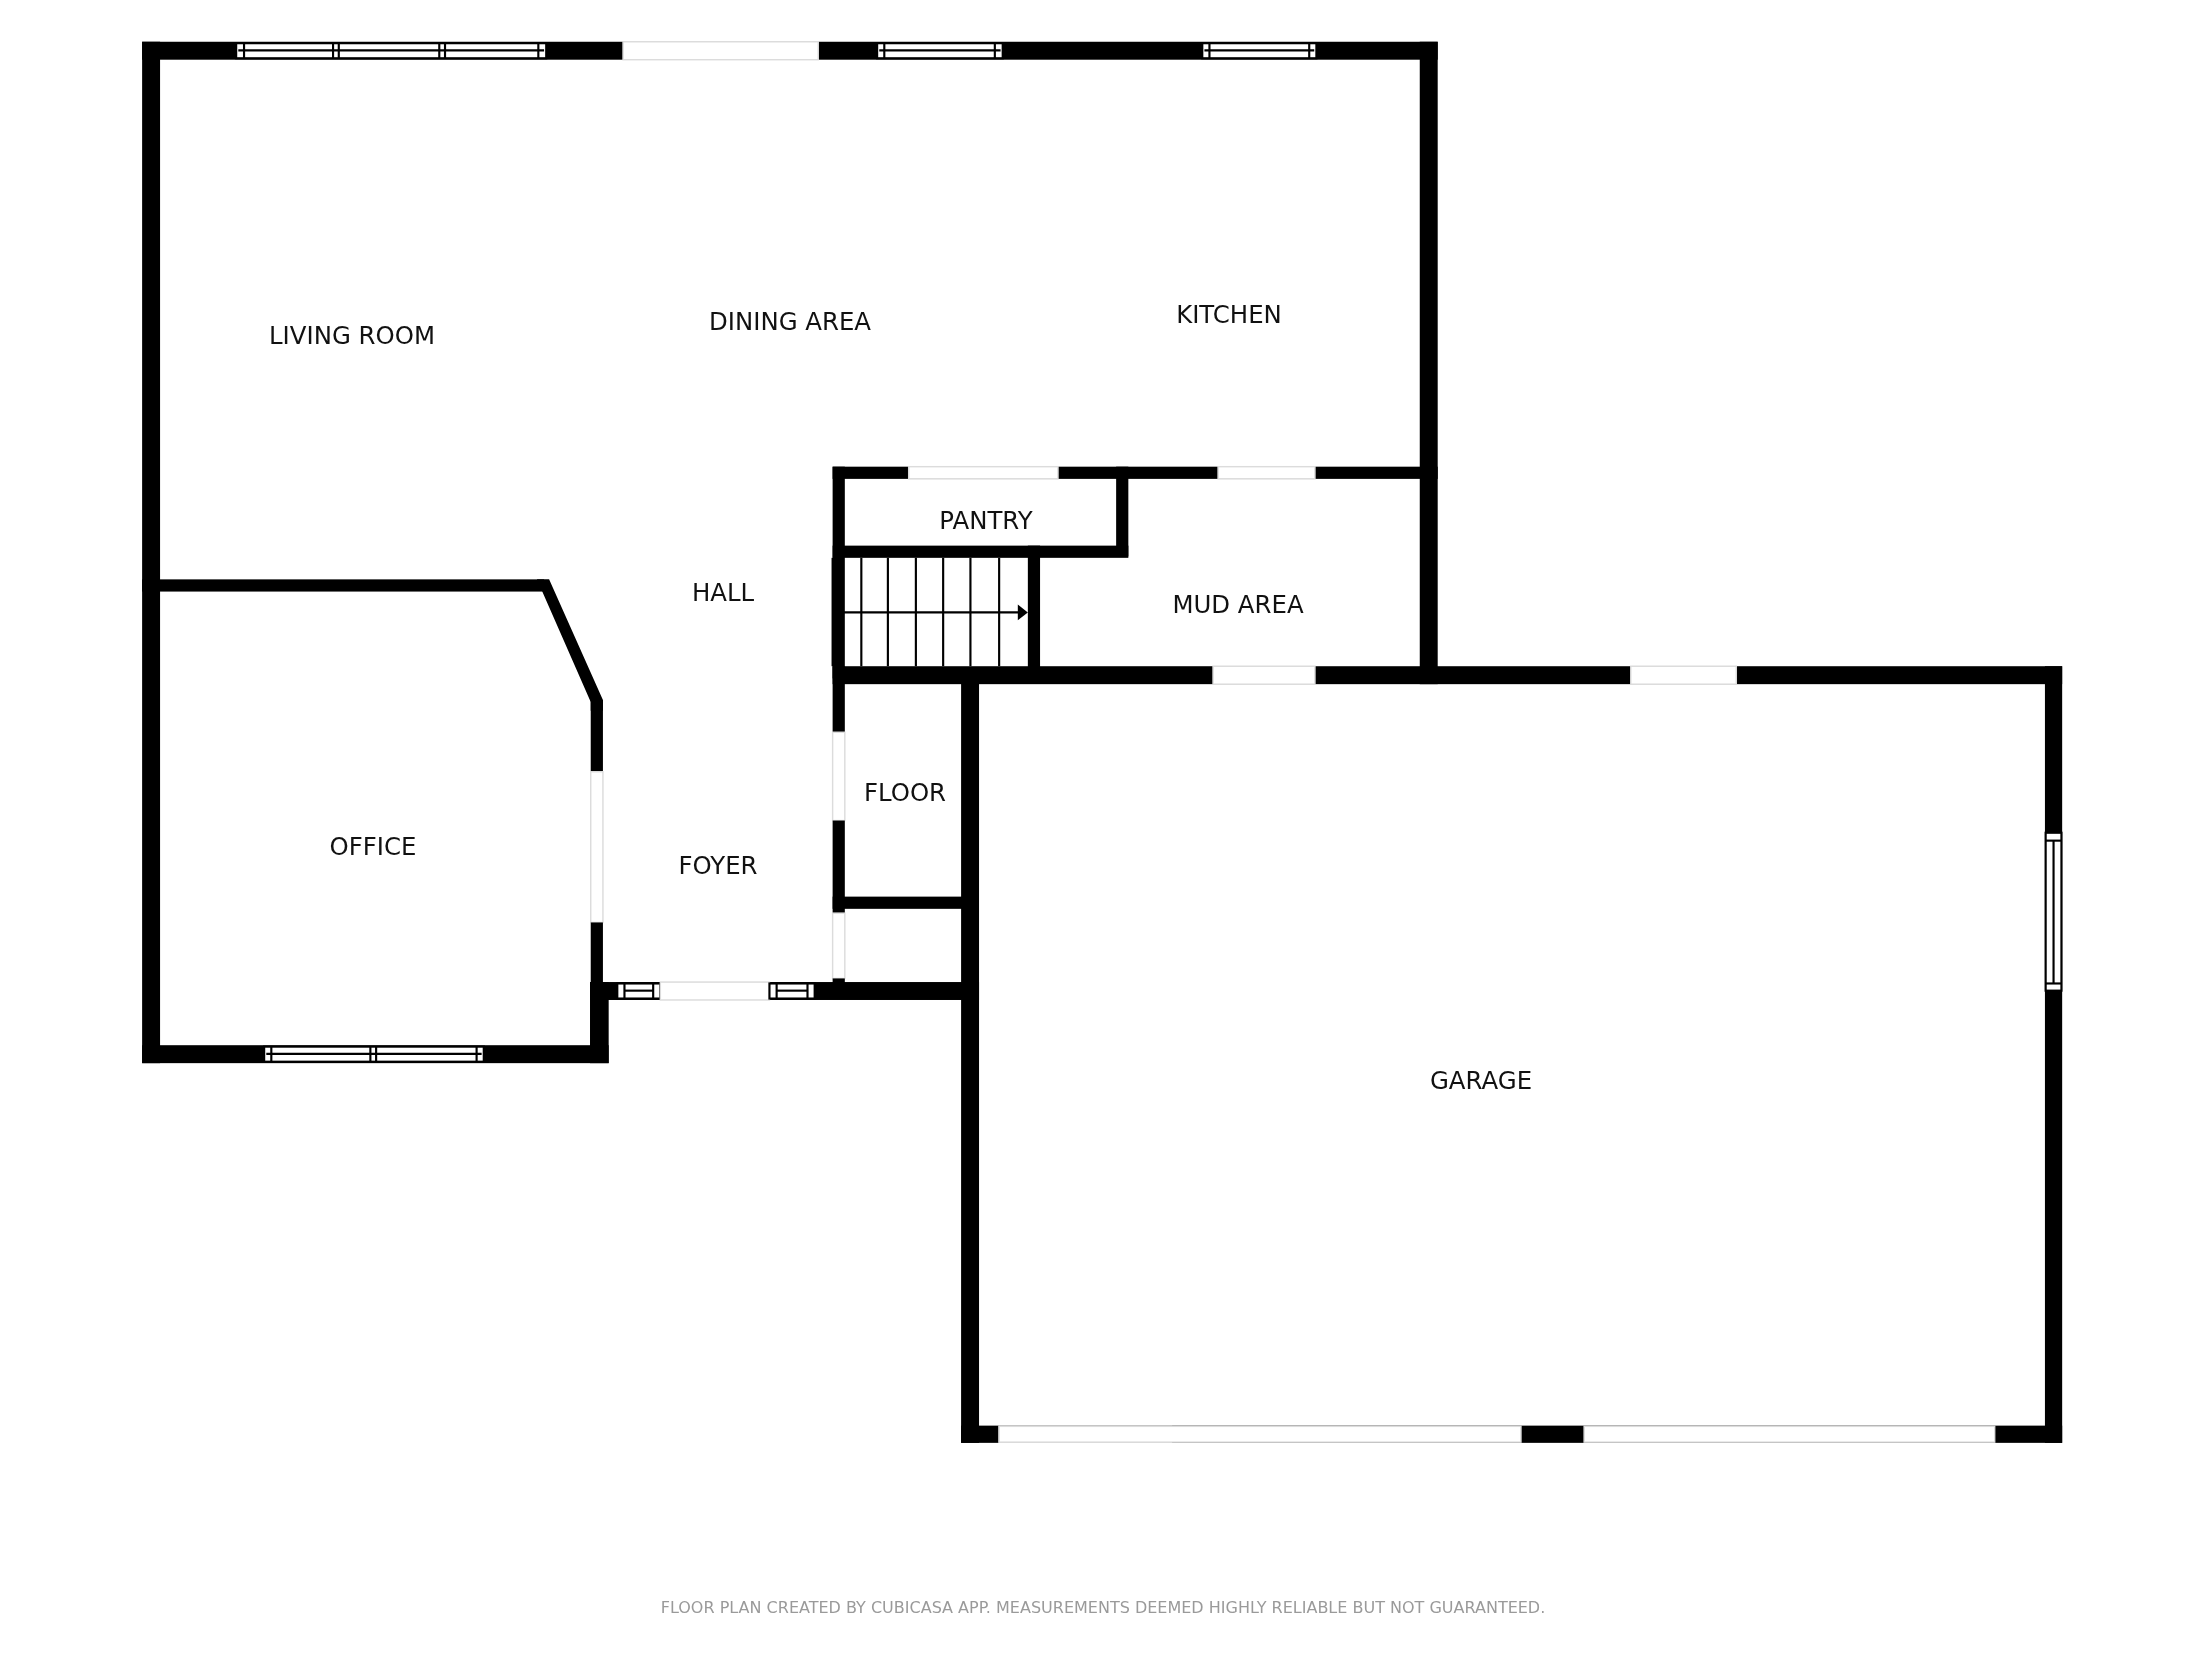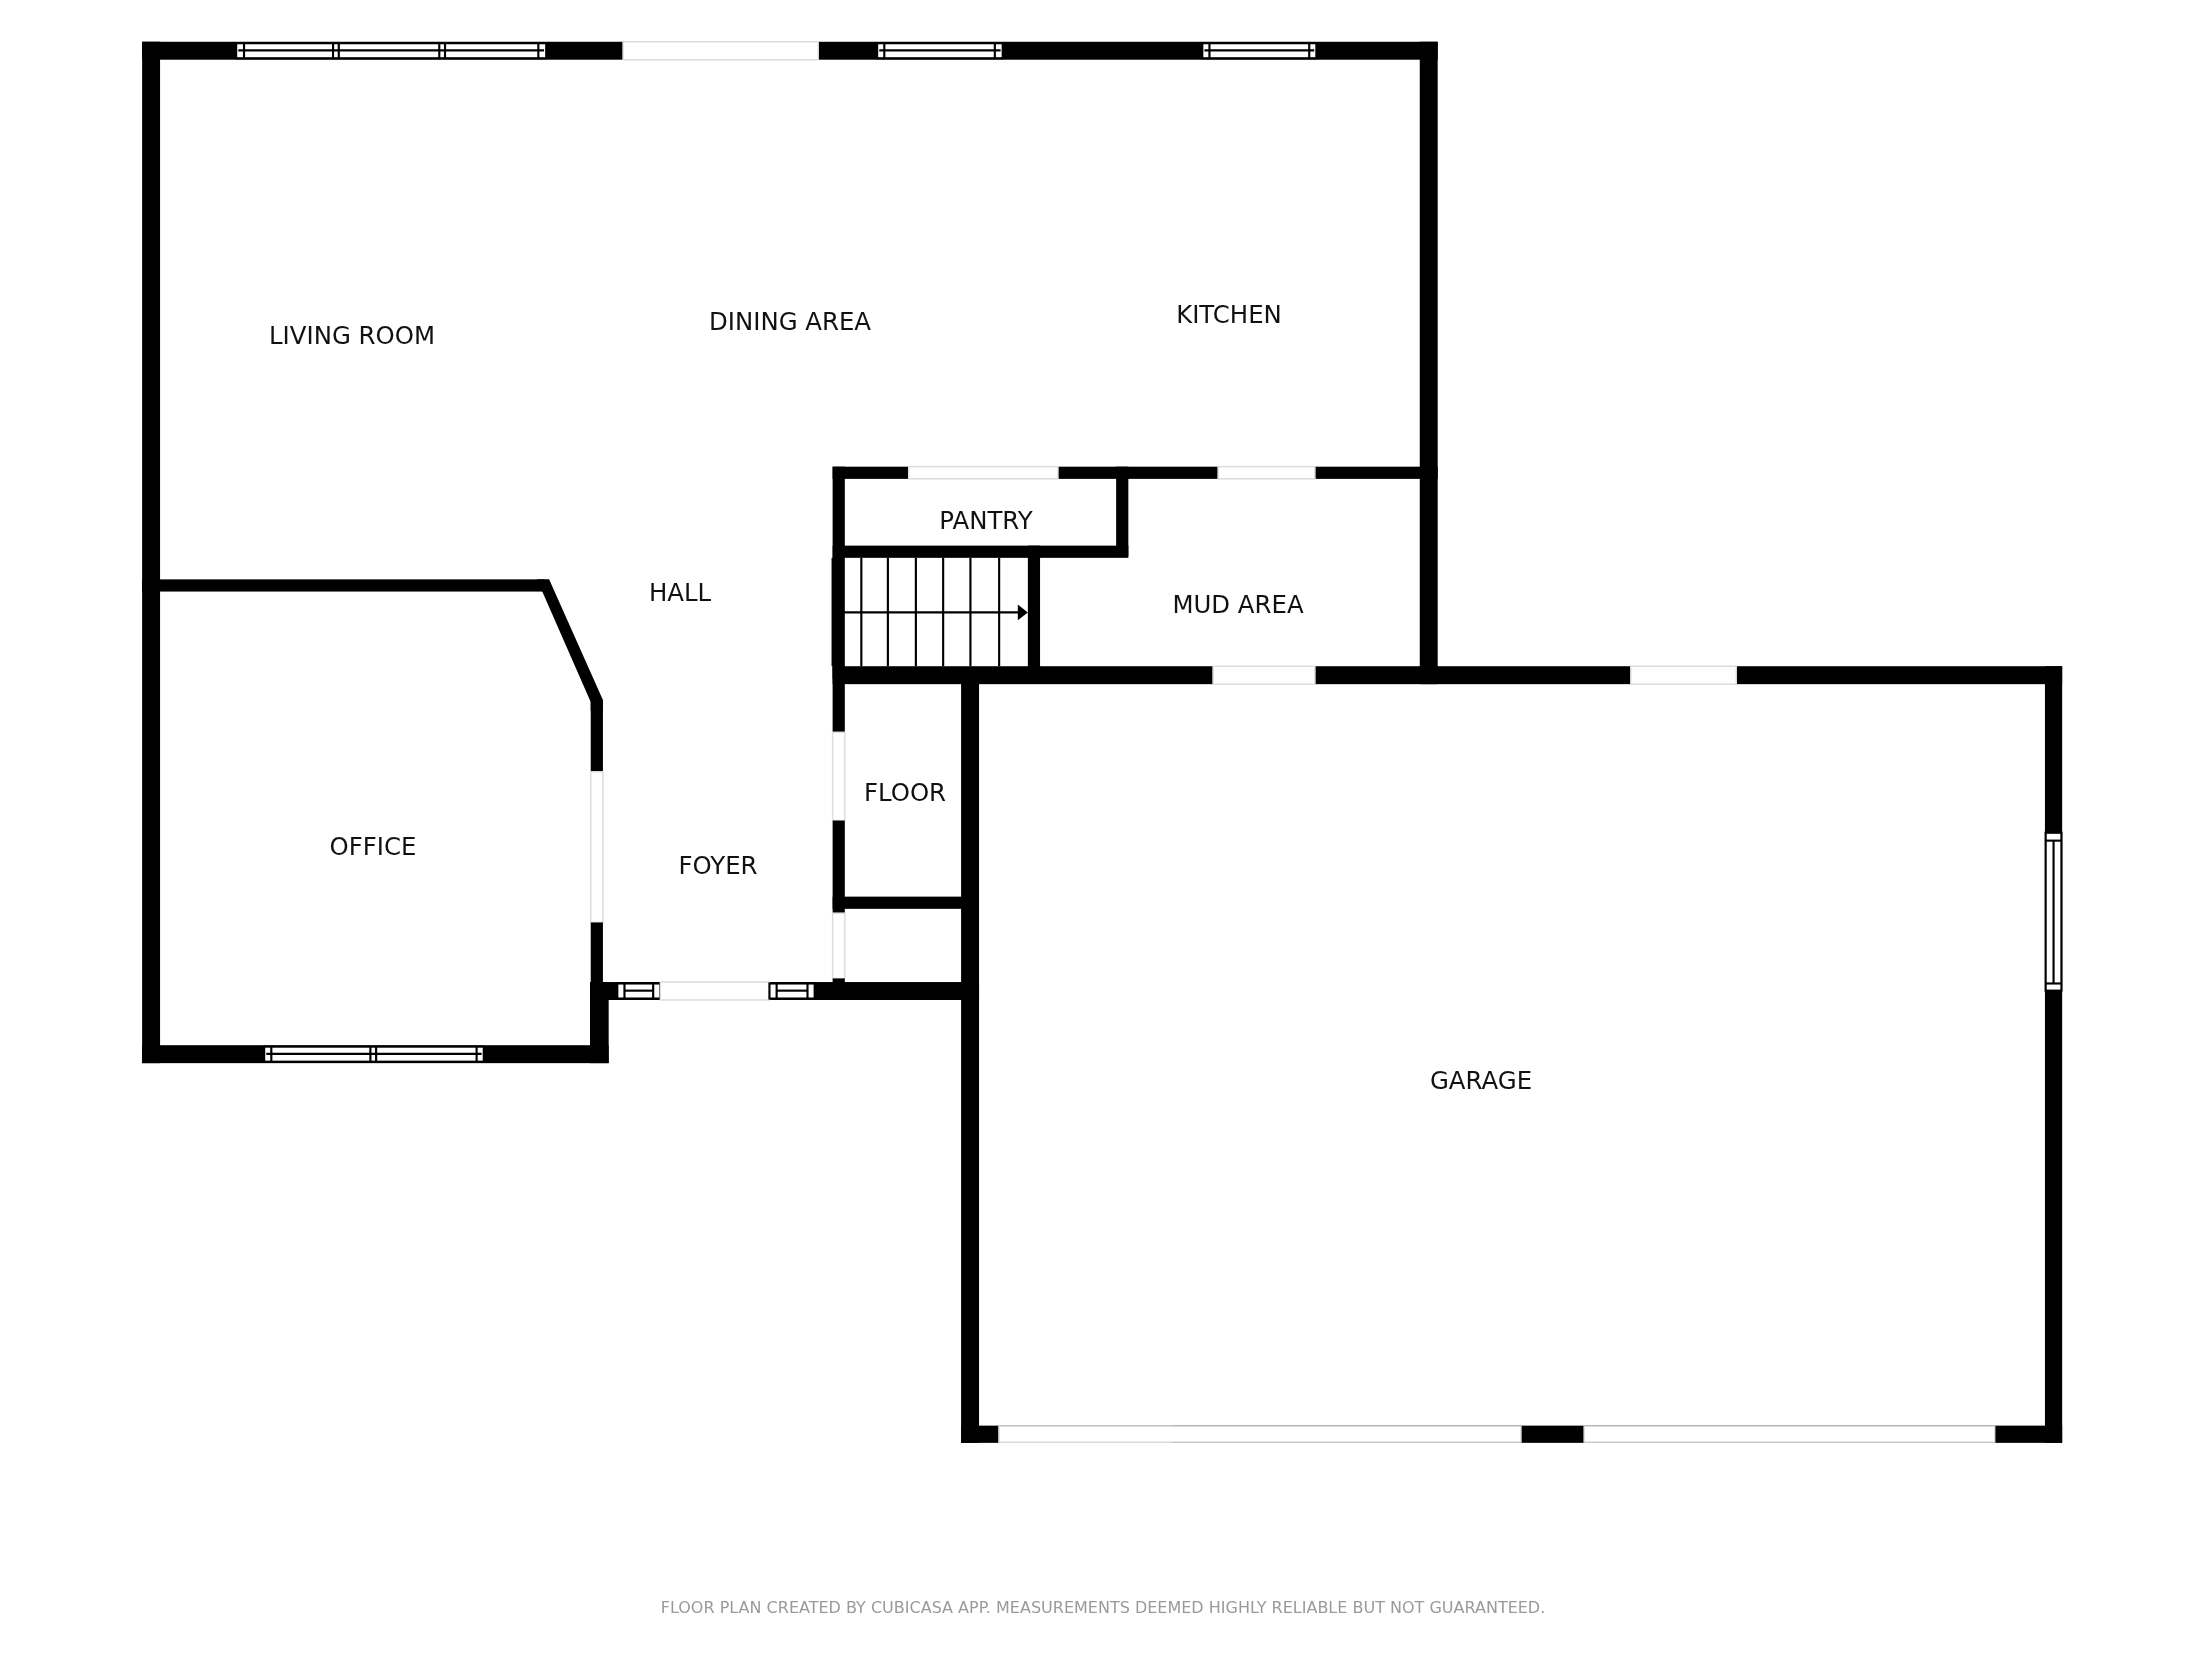--- a/index.html
+++ b/index.html
@@ -152,21 +152,21 @@
     <line class="winline" x1="2850" y1="1171" x2="2872" y2="1171"></line>
     <line class="winline" x1="2861" y1="1171" x2="2861" y2="1370"></line>
     <line class="winline" x1="2850" y1="1370" x2="2872" y2="1370"></line>
   </g>
 </svg>
 
 <div class="room-label" style="left:352px; top:335px;">LIVING ROOM</div>
 <div class="room-label" style="left:790px; top:286px;margin-top:35px;">DINING AREA</div>
 <div class="room-label" style="left:1229px; top:286px;margin-top:28px;">KITCHEN</div>
 <div class="room-label" style="left:986px; top:520px;text-align:center;">PANTRY</div>
-<div class="room-label" style="left:680px; top:592px;text-align:right;">HALL</div>
+<div class="room-label" style="left:723px; top:592px;text-align:right;">HALL</div>
 <div class="room-label" style="left:1238px; top:604px;">MUD AREA</div>
 <div class="room-label" style="left:373px; top:846px;">OFFICE</div>
 <div class="room-label" style="left:905px; top:792px;">FLOOR</div>
 <div class="room-label" style="left:718px; top:865px;">FOYER</div>
 <div class="room-label" style="left:1481px; top:1080px;">GARAGE</div>
 
 <div class="footer">FLOOR PLAN CREATED BY CUBICASA APP. MEASUREMENTS DEEMED HIGHLY RELIABLE BUT NOT GUARANTEED.</div>
 
 
 </body></html>

